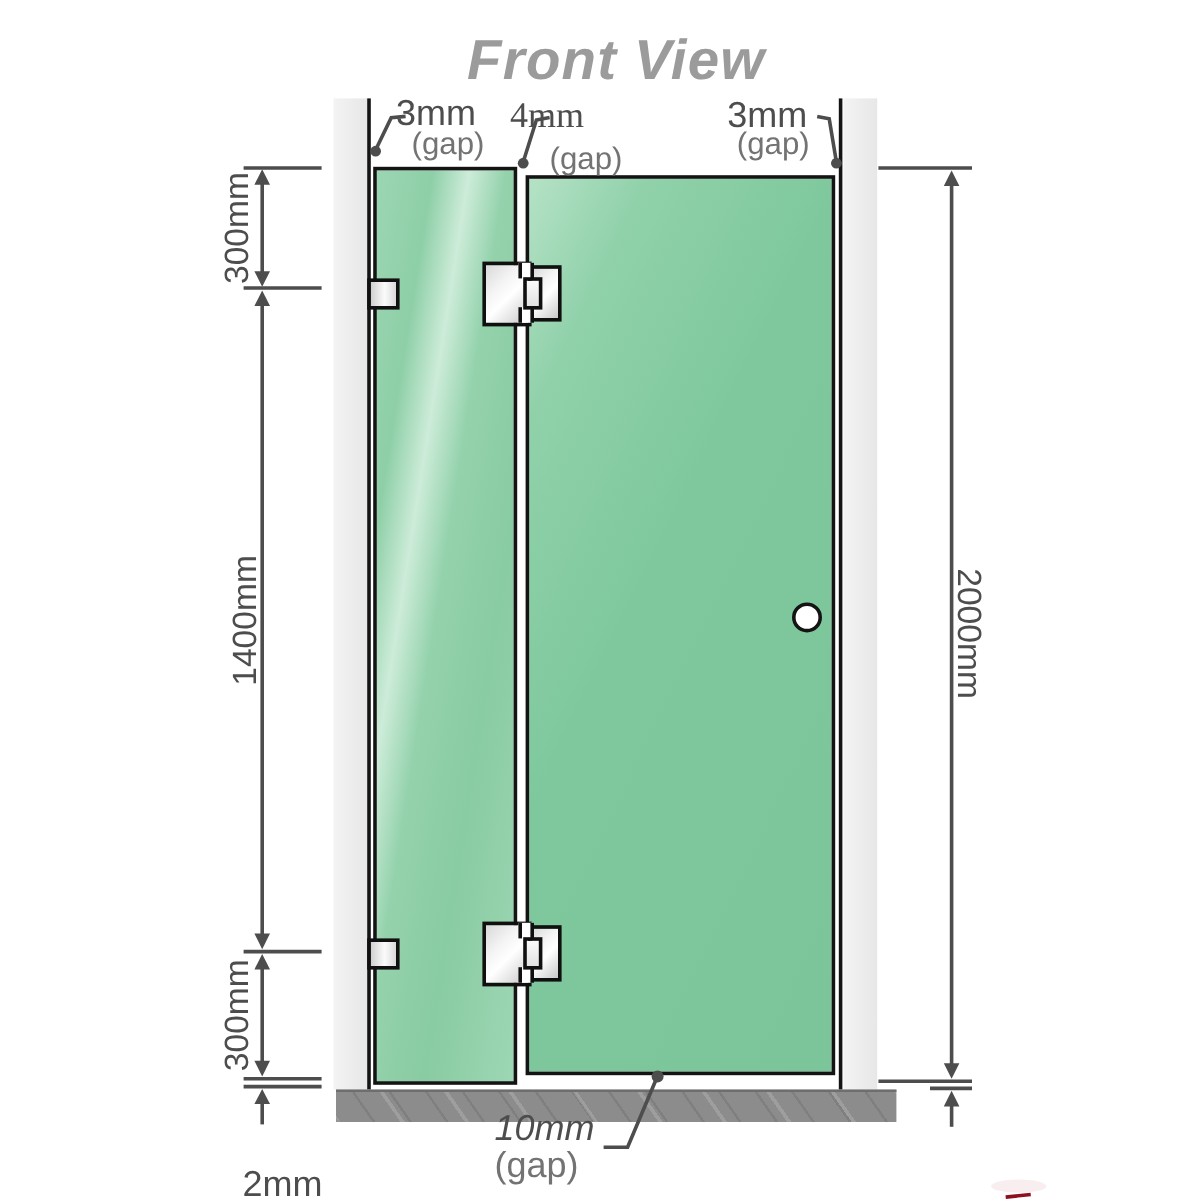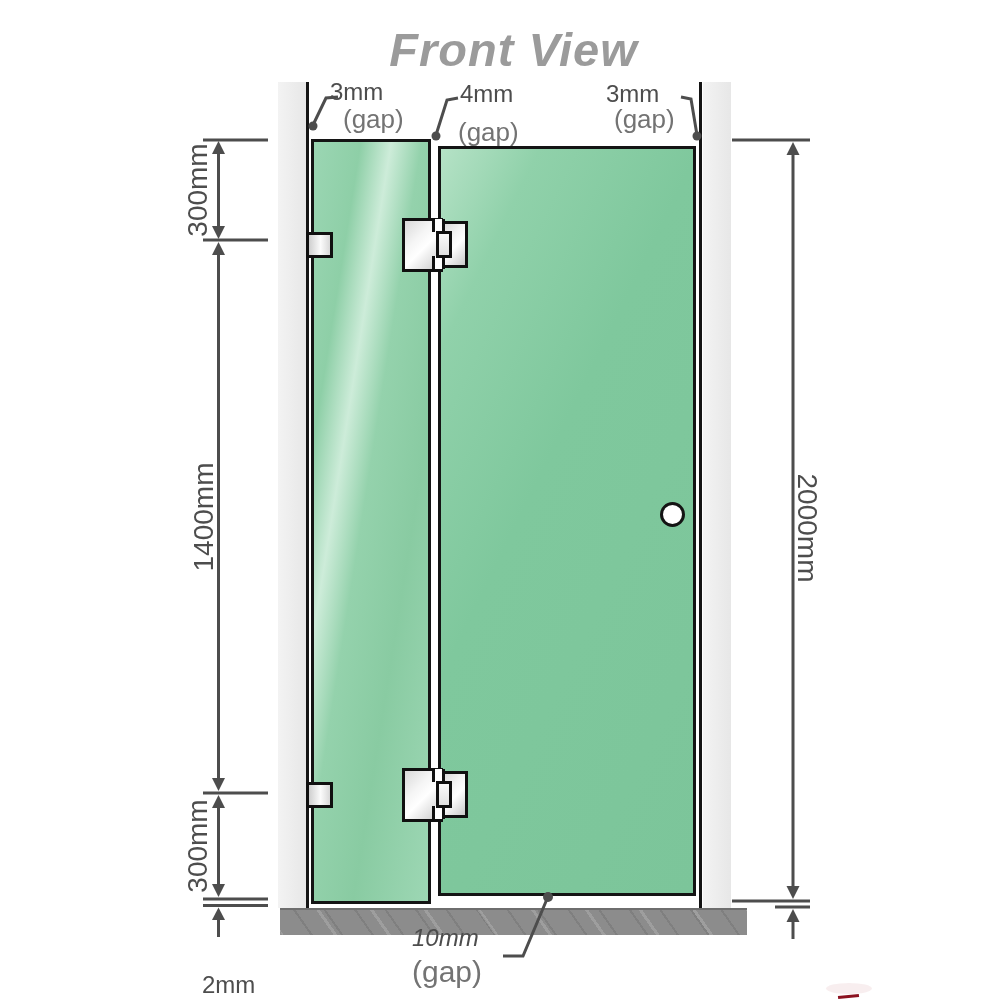--- a/index.html
+++ b/index.html
@@ -43,21 +43,21 @@
   #door-knob{
     left:660px;top:502px;width:19px;height:19px;border-radius:50%;
     background:#ffffff;border:3px solid #141414;
   }
   
   .plate{border:3px solid #101010;background:linear-gradient(135deg,#d9d9d9 0%,#f5f5f5 35%,#ffffff 55%,#c9c9c9 100%);}
   .bracket{border:3px solid #101010;background:linear-gradient(90deg,#cfcfcf,#fbfbfb 55%,#d8d8d8);width:21px;height:20px;left:306px;}
   .slot{width:7px;height:13px;background:#ffffff;border-left:3px solid #101010;border-right:3px solid #101010;left:432px;}
   .knuckle{left:436px;width:10px;height:21px;border:3px solid #101010;background:linear-gradient(180deg,#fafafa,#e2e2e2);}
   
-  .dim{color:#4d4d4d;font-size:24px;line-height:1;white-space:nowrap;}
+  .dim{color:#4d4d4d;font-size:30px;line-height:1;white-space:nowrap;}
   .dim-sub{color:#737373;font-size:26px;line-height:1;white-space:nowrap;}
   .rot{width:160px;height:28px;text-align:center;font-size:28px;}
   .rotl{transform:rotate(-90deg);}
   .rotr{transform:rotate(90deg);}
   
   #logo-fragment{left:838px;top:995px;width:21px;height:3px;background:#8c1220;transform:rotate(-6deg);}
   #logo-smudge{left:826px;top:983px;width:46px;height:11px;background:rgba(235,205,210,0.35);border-radius:50%;}
   svg{position:absolute;left:0;top:0;}
 </style>
 </head>
@@ -140,21 +140,21 @@
       <circle cx="313" cy="126" r="4.5"></circle>
       <circle cx="436" cy="136" r="4.5"></circle>
       <circle cx="697" cy="136" r="4.5"></circle>
       <circle cx="548" cy="897" r="5"></circle>
     </g>
   </svg>
 
   <div class="abs dim" style="left:330px;top:80px;">3mm</div>
   <div class="abs dim-sub" style="left:343px;top:106px;">(gap)</div>
 
-  <div class="abs dim" style="left:460px;top:82px;">4mm</div>
+  <div class="abs dim" style="left:425px;top:82px;font-family:Liberation Serif, serif;">4mm</div>
   <div class="abs dim-sub" style="left:458px;top:119px;">(gap)</div>
 
   <div class="abs dim" style="left:606px;top:82px;">3mm</div>
   <div class="abs dim-sub" style="left:614px;top:106px;">(gap)</div>
 
   <div class="abs dim rot rotl" style="left:118px;top:176px;">300mm</div>
   <div class="abs dim rot rotl" style="left:124px;top:503px;">1400mm</div>
   <div class="abs dim rot rotl" style="left:118px;top:832px;">300mm</div>
 
   <div class="abs dim rot rotr" style="left:727px;top:514px;">2000mm</div>

